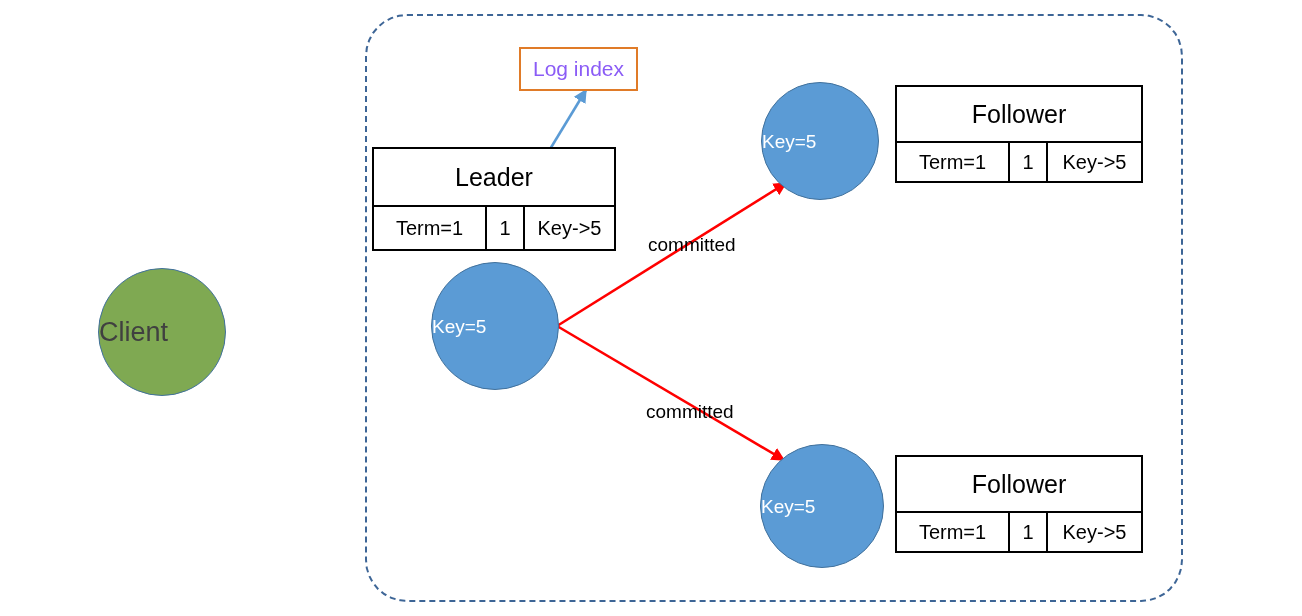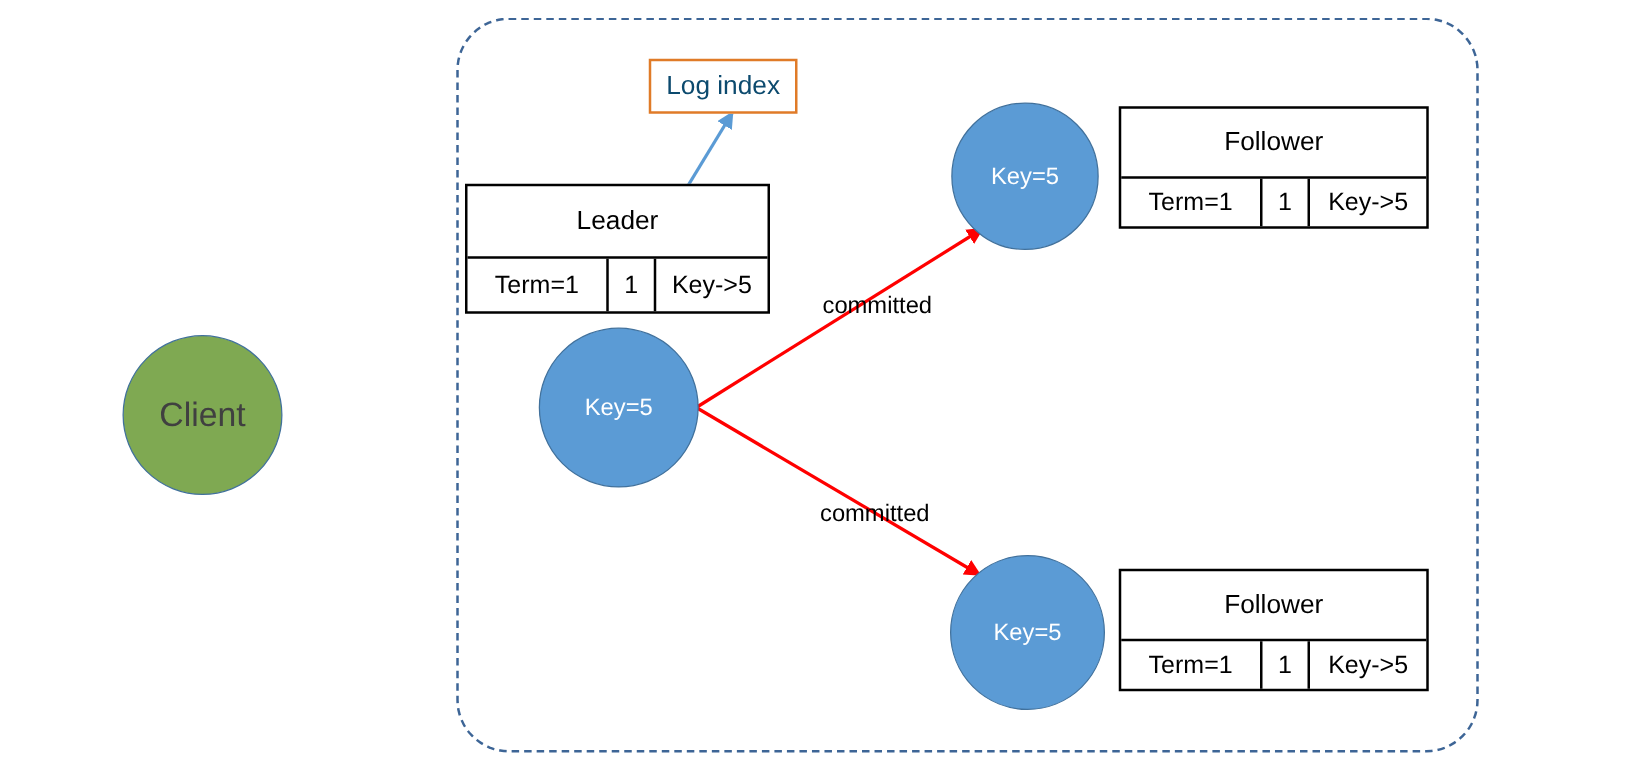--- a/index.html
+++ b/index.html
@@ -23,21 +23,20 @@
     top: 0;
     width: 1302px;
     height: 616px;
     overflow: visible;
   }
   .node-circle {
     position: absolute;
     border-radius: 50%;
     display: flex;
     align-items: center;
-    justify-content: center;
     box-sizing: border-box;
   }
   .client-circle {
     background: #7FA952;
     border: 1px solid #41719C;
   }
   .client-label {
     color: #404040;
     font-size: 27px;
     line-height: 1;
@@ -65,36 +64,36 @@
   }
   .log-index-box {
     position: absolute;
     border: 2px solid #E07B28;
     background: #ffffff;
     box-sizing: border-box;
     display: flex;
     align-items: center;
     justify-content: center;
     font-size: 21px;
-    color: #0c4a6e;
+    color: #8b5cf6;
   }
   .rtable {
     position: absolute;
     background: #ffffff;
     border: 2px solid #000000;
     box-sizing: border-box;
     display: flex;
     flex-direction: column;
   }
   .rtable-title {
     flex: 0 0 auto;
     display: flex;
     align-items: center;
     justify-content: center;
-    font-size: 21px;
+    font-size: 25px;
     color: #000000;
     border-bottom: 2px solid #000000;
     box-sizing: border-box;
   }
   .rtable-row {
     flex: 1 1 auto;
     display: flex;
     flex-direction: row;
     box-sizing: border-box;
   }
@@ -113,21 +112,20 @@
   }
   .cell-term { flex: 0 0 113px; }
   .cell-index { flex: 0 0 38px; }
   .cell-entry { flex: 1 1 auto; }
   .edge-label {
     position: absolute;
     font-size: 19px;
     color: #000000;
     white-space: nowrap;
     line-height: 1;
-    margin-left: 10px;
   }
 </style>
 </head>
 <body>
 
 <div id="canvas">
 
   <div class="region-box" style="left:365px; top:14px; width:818px; height:588px;"></div>
 
   <svg class="layer">

